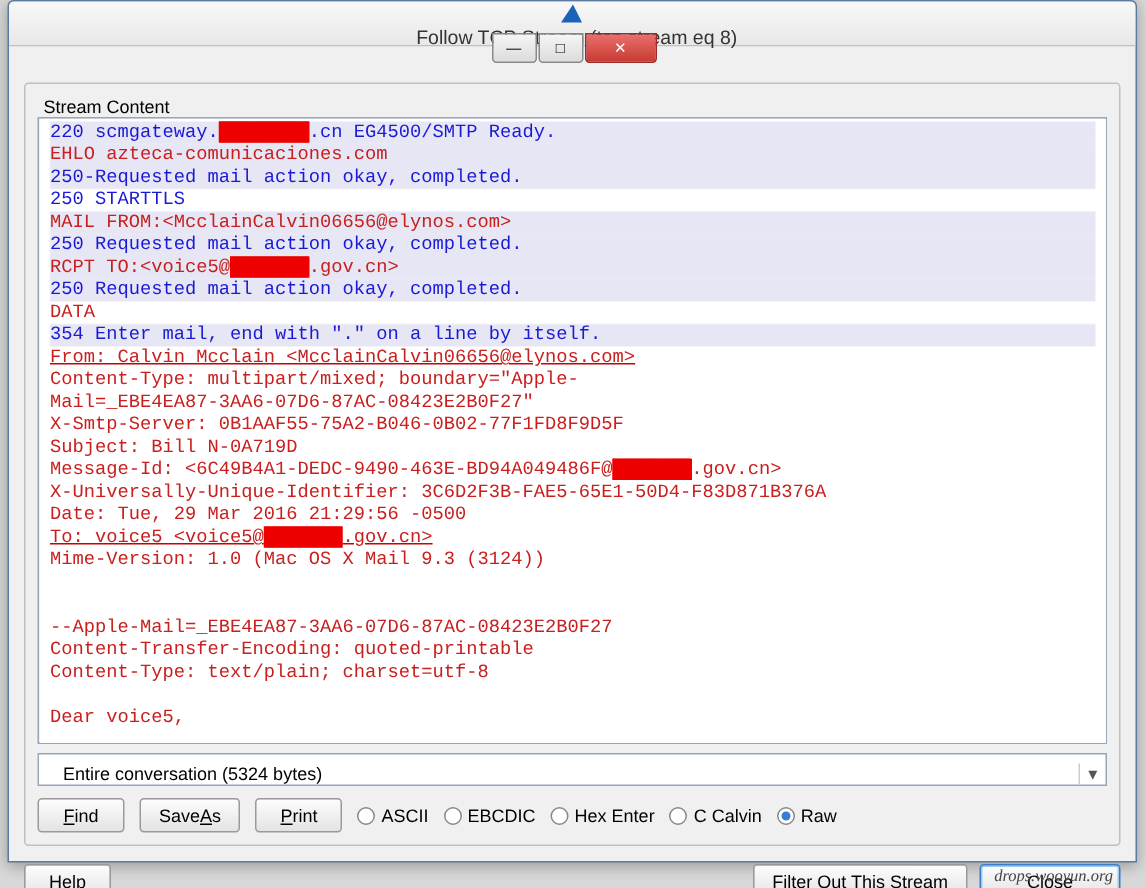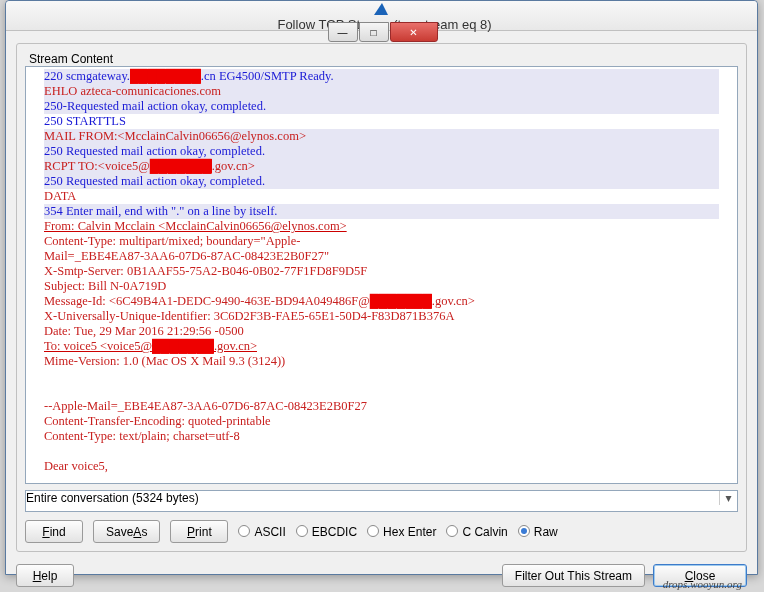--- a/index.html
+++ b/index.html
@@ -67,55 +67,55 @@
   border-color: #9a2a2a;
   margin-right: 4px;
 }
 .content {
   padding: 8px 10px;
 }
 .groupbox {
   border: 1px solid #c0c0c0;
   border-radius: 3px;
   padding: 8px;
-  margin-top: 4px;
+  margin-top: 16px;
 }
 .groupbox-title {
   margin-top: -16px;
   background: #f0f0f0;
   display: inline-block;
   padding: 0 4px;
   font-size: 12px;
 }
 .stream {
   width: 100%;
   height: 418px;
   background: #fff;
   border: 1px solid #94a7bb;
-  padding: 2px 18px;
-  font-family: Liberation Serif, serif;
+  padding: 2px 7px;
+  font-family: Liberation Mono, monospace;
   font-size: 12.5px;
   line-height: 15px;
   overflow-y: scroll;
   white-space: pre;
 }
 .stream .blue { color: #1a1ad6; }
 .stream .red { color: #c8201f; }
 .stream .bg { background: #e6e6f4; }
 .stream .redbox { background: #e00; color: #e00; }
 .stream .uline { text-decoration: underline; text-decoration-color: #c00; }
 .combo {
   width: 100%;
   height: 22px;
   border: 1px solid #94a7bb;
   background: #fff;
   margin-top: 6px;
   display: flex;
-  align-items: flex-start;
-  padding-left: 0;
+  align-items: flex-end;
+  padding-left: 16px;
   font-size: 12px;
 }
 .combo .arrow {
   margin-left: auto;
   width: 18px;
   text-align: center;
   border-left: 1px solid #ccc;
   color: #555;
 }
 .row {
@@ -135,21 +135,21 @@
   align-items: center;
   justify-content: center;
   min-width: 58px;
 }
 .btn.wide { min-width: 94px; padding: 0 18px; }
 .btn.wide2 { min-width: 140px; }
 .btn.def { border: 1px solid #3d7bca; box-shadow: inset 0 0 0 1px #9ecaed; }
 .btn u { text-decoration: underline; }
 .radio {
   display: flex;
-  align-items: flex-start;
+  align-items: center;
   gap: 4px;
   font-size: 12px;
 }
 .radio .dot {
   width: 12px; height: 12px;
   border: 1px solid #888;
   border-radius: 50%;
   background: #fff;
   display: flex;
   align-items: center;

